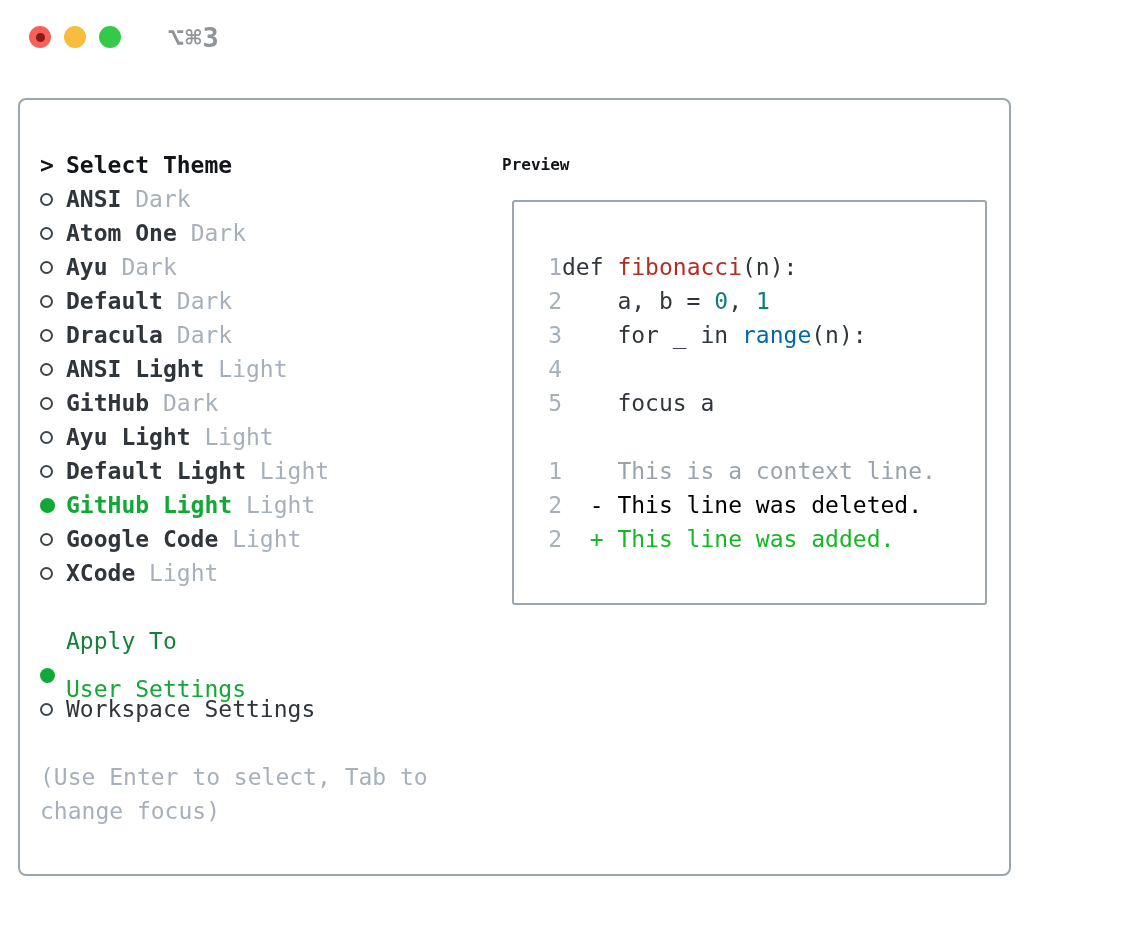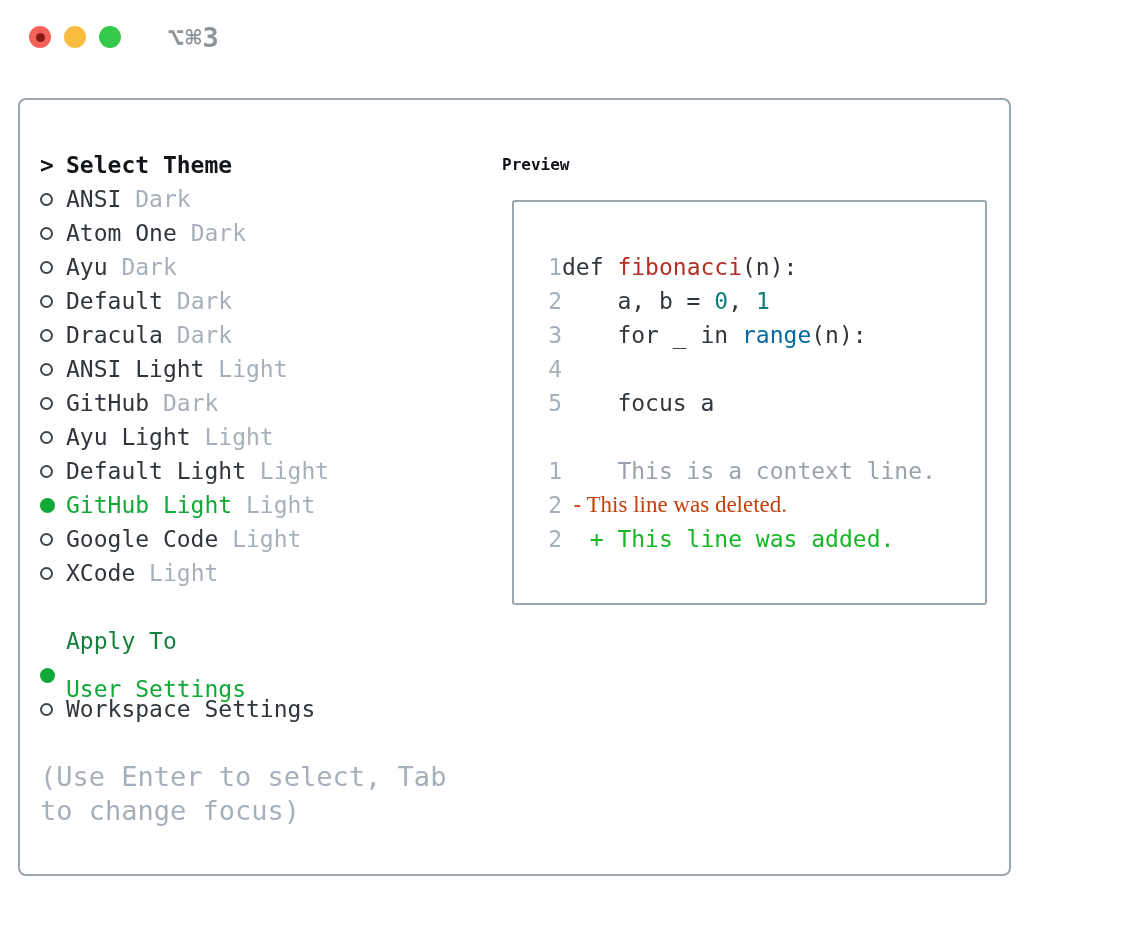--- a/index.html
+++ b/index.html
@@ -41,47 +41,47 @@
   .right-col{flex:1;text-align:right;}
   .row{display:flex;height:34px;line-height:34px;font-size:23px;align-items:center;}
   .prefix{width:26px;flex:none;display:flex;align-items:center;}
   .caret{font-weight:bold;color:#111418;font-size:23px;line-height:34px;}
   .radio{
     width:13px;height:13px;border-radius:50%;
     border:2px solid #3e454c;box-sizing:border-box;background:transparent;
   }
   .radio.sel{width:15px;height:15px;border:none;background:#12a837;}
   .item-label{white-space:pre;}
-  .theme-name{color:#2f353b;}
+  .theme-name{color:#2f353b;font-weight:bold;}
   .theme-row.sel .theme-name{color:#12a837;}
   .variant{color:#a7b0ba;}
   .heading-label{font-weight:bold;color:#111418;white-space:pre;}
   .subheading-label{color:#15803d;white-space:pre;}
   .opt-label{color:#2f353b;white-space:pre;}
   .apply-row.sel .opt-label{color:#12a837;margin-top:28px;}
   .spacer{height:34px;}
   .hint{
-    width:432px;font-size:27px;line-height:34px;color:#a7b0ba;
+    width:432px;font-size:23px;line-height:34px;color:#a7b0ba;
   }
   
   .preview-heading-row{display:flex;height:34px;line-height:34px;align-items:center;}
   .preview-box{
     margin-left:10px;margin-top:18px;width:475px;height:405px;
     border:2px solid #9ca6ae;border-radius:3px;background:#ffffff;
     box-sizing:border-box;padding:48px 0 0 16px;
   }
   .pline{display:flex;height:34px;line-height:34px;font-size:23px;}
   .lnum{width:32px;flex:none;color:#a7b0ba;}
   .ptext{white-space:pre;}
   .tok-plain{color:#30363c;}
   .tok-function{color:#b22d22;}
   .tok-number{color:#0d7e78;}
   .tok-builtin{color:#0369a1;}
   .diff-context .ptext{color:#9aa3ad;}
-  .diff-deleted .ptext{color:#c2410c;font-family:Liberation Serif, serif;}
+  .diff-deleted .ptext{color:#000000;}
   .diff-added .ptext{color:#15b824;}
   .pline-blank{height:34px;}
 </style>
 </head>
 <body>
 
 <div class="titlebar">
   <div class="lights">
     <button class="light light-close"></button>
     <button class="light light-min"></button>

